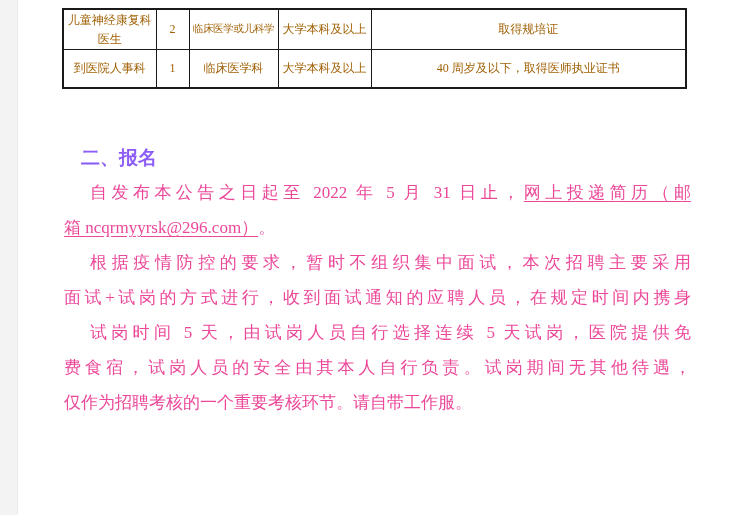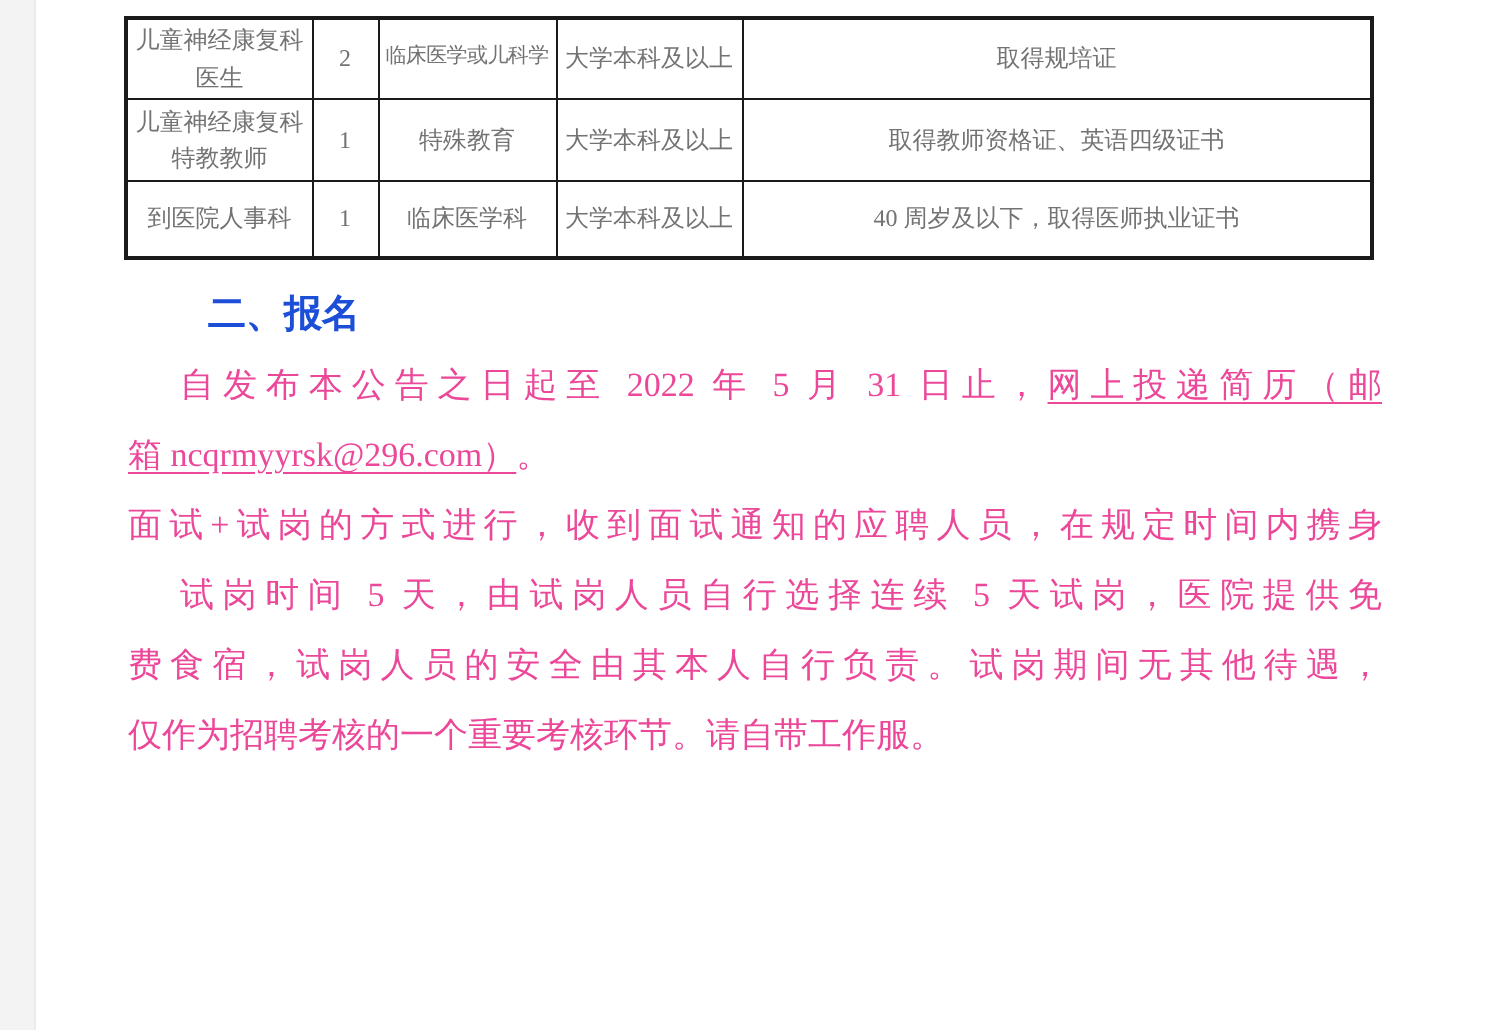--- a/index.html
+++ b/index.html
@@ -20,21 +20,21 @@
   }
   
   table.positions {
     position: absolute;
     left: 62px; top: 8px;
     width: 623px;
     border-collapse: collapse;
     table-layout: fixed;
     font-family: "Liberation Serif", "DejaVu Serif", serif;
     font-size: 12px;
-    color: #737373;
+    color: #a16207;
   }
   table.positions td {
     border: 1px solid #1a1a1a;
     text-align: center;
     vertical-align: middle;
     line-height: 1.55;
     padding: 1px 2px;
     overflow: hidden;
   }
   table.positions { border: 2px solid #1a1a1a; }
@@ -60,25 +60,25 @@
     white-space: normal;
     text-align: justify;
     text-align-last: justify;
     overflow: hidden;
   }
   .line.indent { text-indent: 26px; }
   .heading {
     display: block;
     height: 35px;
     line-height: 35px;
-    margin-left: 40px;
+    margin-left: 17px;
     font-family: "Liberation Sans", "DejaVu Sans", sans-serif;
     font-weight: bold;
     font-size: 19px;
-    color: #1d4ed8;
+    color: #8b5cf6;
     white-space: nowrap;
   }
   .u { text-decoration: underline; text-underline-offset: 3px; }
 </style>
 </head>
 <body>
 
 <div class="gutter"></div>
 
 <table class="positions">
@@ -90,44 +90,38 @@
       <col style="width:315px">
   </colgroup>
   <tbody>
     <tr class="r0">
       <td>儿童神经康复科医生</td>
       <td>2</td>
       <td class="small">临床医学或儿科学</td>
       <td>大学本科及以上</td>
       <td>取得规培证</td>
     </tr>
-    <tr class="r1">
-      <td>儿童神经康复科特教教师</td>
-      <td>1</td>
-      <td>特殊教育</td>
-      <td>大学本科及以上</td>
-      <td>取得教师资格证、英语四级证书</td>
-    </tr>
     <tr class="r2">
       <td>到医院人事科</td>
       <td>1</td>
       <td>临床医学科</td>
       <td>大学本科及以上</td>
       <td>40 周岁及以下，取得医师执业证书</td>
     </tr>
   </tbody>
 </table>
 
 <div class="textblock">
 
   <div class="heading">二、报名</div>
 
   <div class="line just indent"><span>自发布本公告之日起至 2022 年 5 月 31 日止，</span><span class="u">网上投递简历（邮</span></div>
   <div class="line"><span class="u">箱 ncqrmyyrsk@296.com）</span><span>。</span></div>
 
 
+  <div class="line just indent">根据疫情防控的要求，暂时不组织集中面试，本次招聘主要采用</div>
   <div class="line just">面试+试岗的方式进行，收到面试通知的应聘人员，在规定时间内携身</div>
 
   <div class="line just indent">试岗时间 5 天，由试岗人员自行选择连续 5 天试岗，医院提供免</div>
   <div class="line just">费食宿，试岗人员的安全由其本人自行负责。试岗期间无其他待遇，</div>
   <div class="line">仅作为招聘考核的一个重要考核环节。请自带工作服。</div>
 
 </div>
 
 </body></html>

